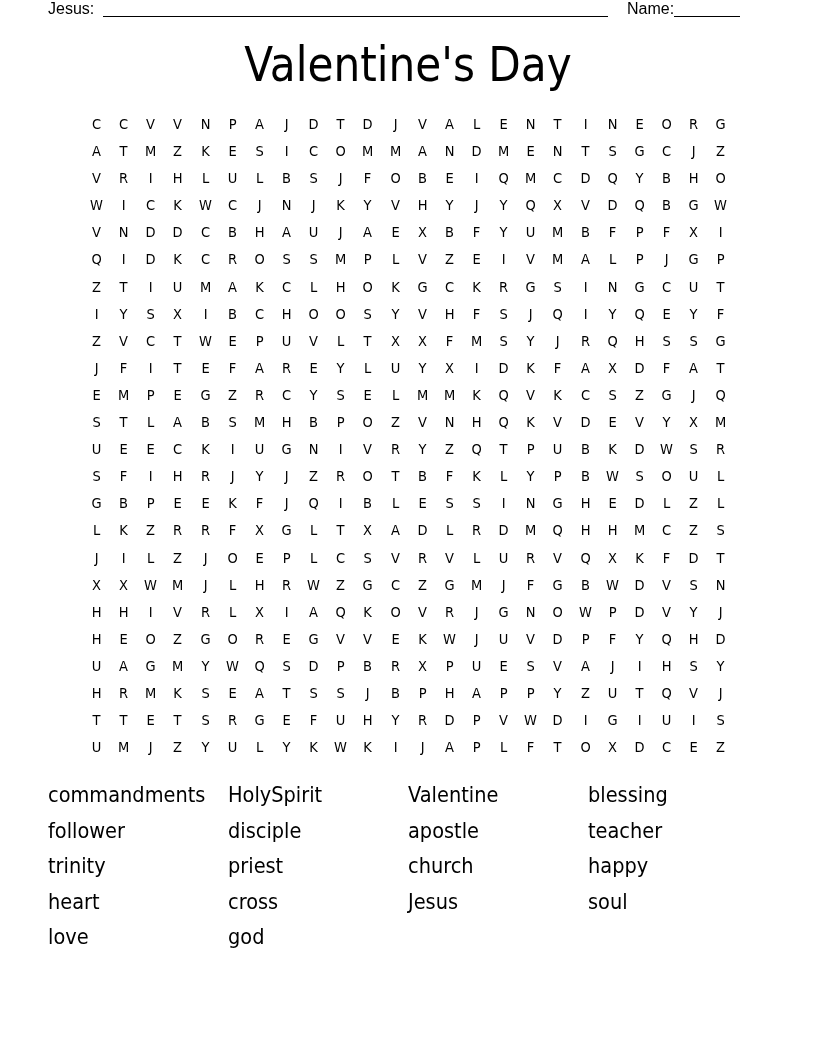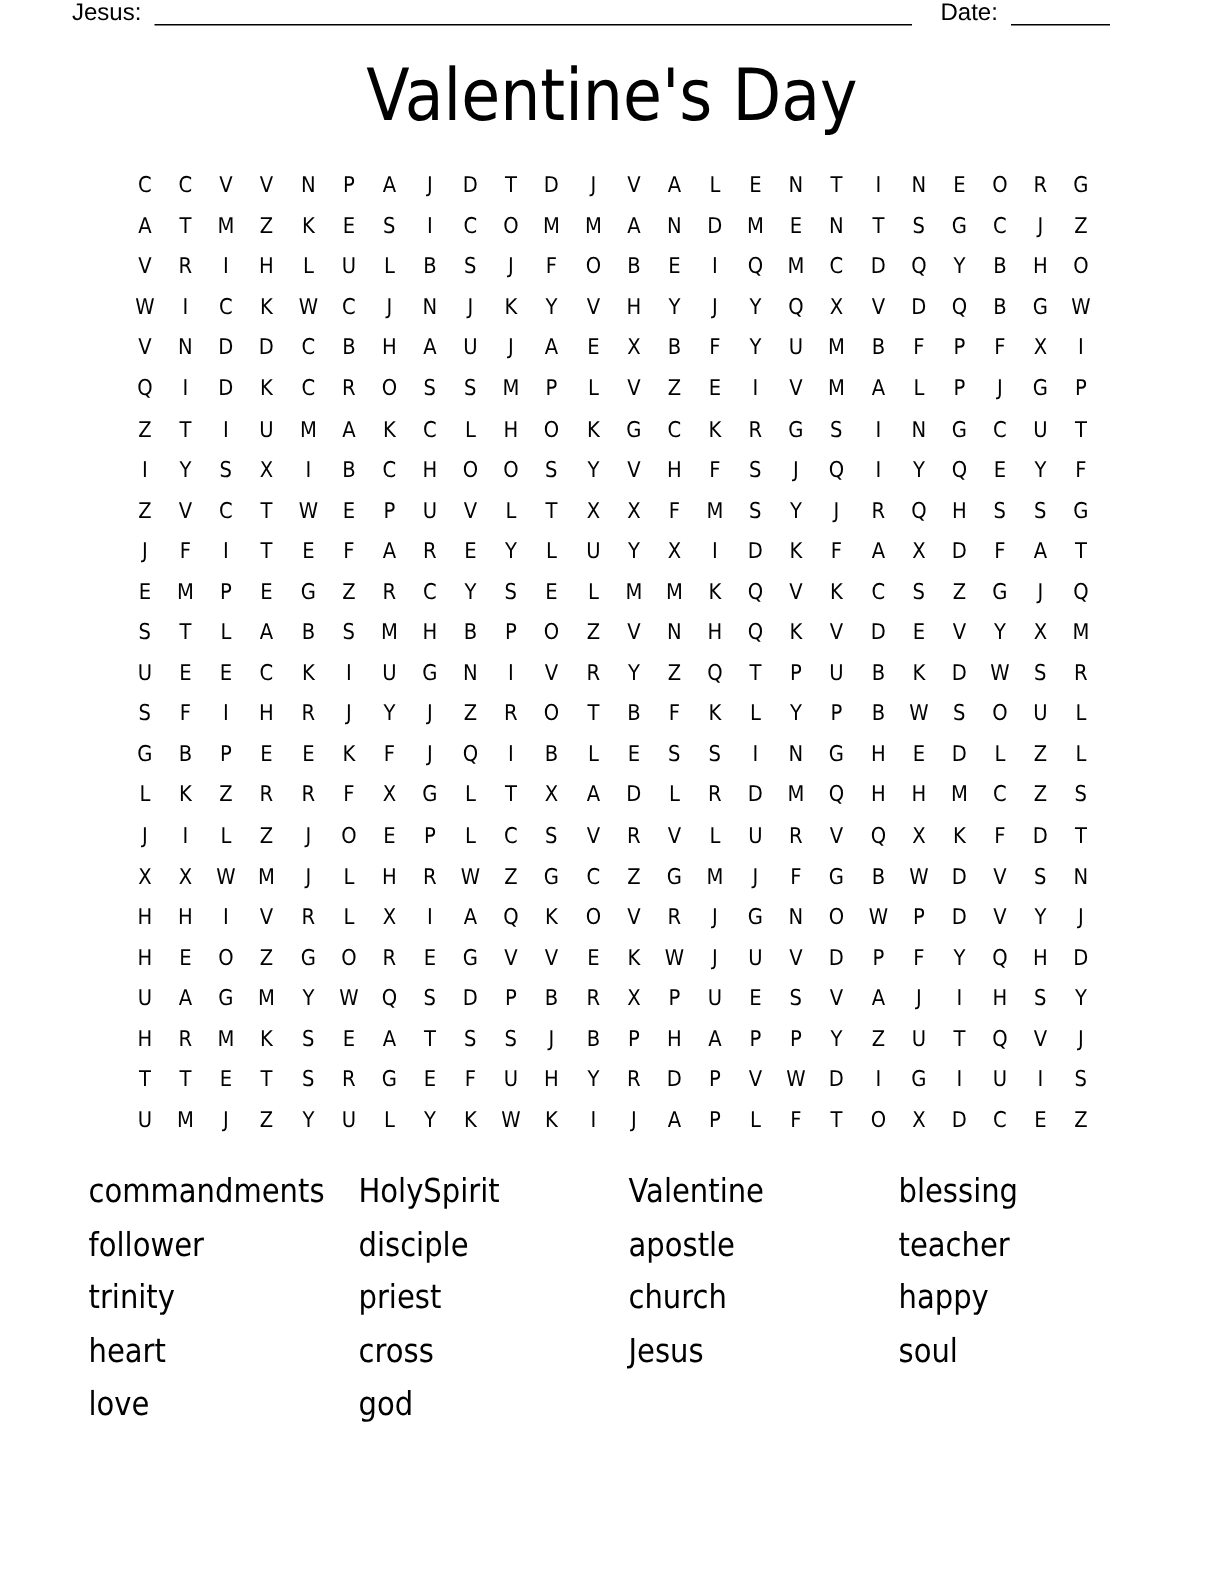--- a/index.html
+++ b/index.html
@@ -18,33 +18,33 @@
       font-family: "DejaVu Sans", sans-serif; font-size: 48px; line-height: 60px;
       transform: scaleX(0.88); transform-origin: center;
     }
     .grid {
       position: absolute; top: 111px; left: 83px;
       display: grid; grid-template-columns: repeat(24, 27.15px); grid-auto-rows: 27.1px;
       font-family: "DejaVu Sans", sans-serif; font-size: 14.5px;
     }
     .cell { text-align: center; line-height: 27px; transform: scaleX(0.9); }
     .wordlist {
-      position: absolute; top: 780px; left: 59px;
+      position: absolute; top: 780px; left: 48px;
       display: grid; grid-template-columns: 180px 180px 180px 180px; grid-auto-rows: 35.5px;
       font-family: "DejaVu Sans", sans-serif; font-size: 22px;
     }
     .word { line-height: 30px; white-space: nowrap; transform: scaleX(0.88); transform-origin: left center; }
   </style>
 </head>
 <body>
 
 <div class="header-line">
   <span class="name-label">Jesus:</span>
   <span class="name-blank"></span>
-  <span class="date-label">Date:</span>
+  <span class="date-label">Name:</span>
   <span class="date-blank"></span>
 </div>
 
 <div class="title">Valentine's Day</div>
 
 <div class="grid" id="grid">
     <div class="cell">C</div>
     <div class="cell">C</div>
     <div class="cell">V</div>
     <div class="cell">V</div>

